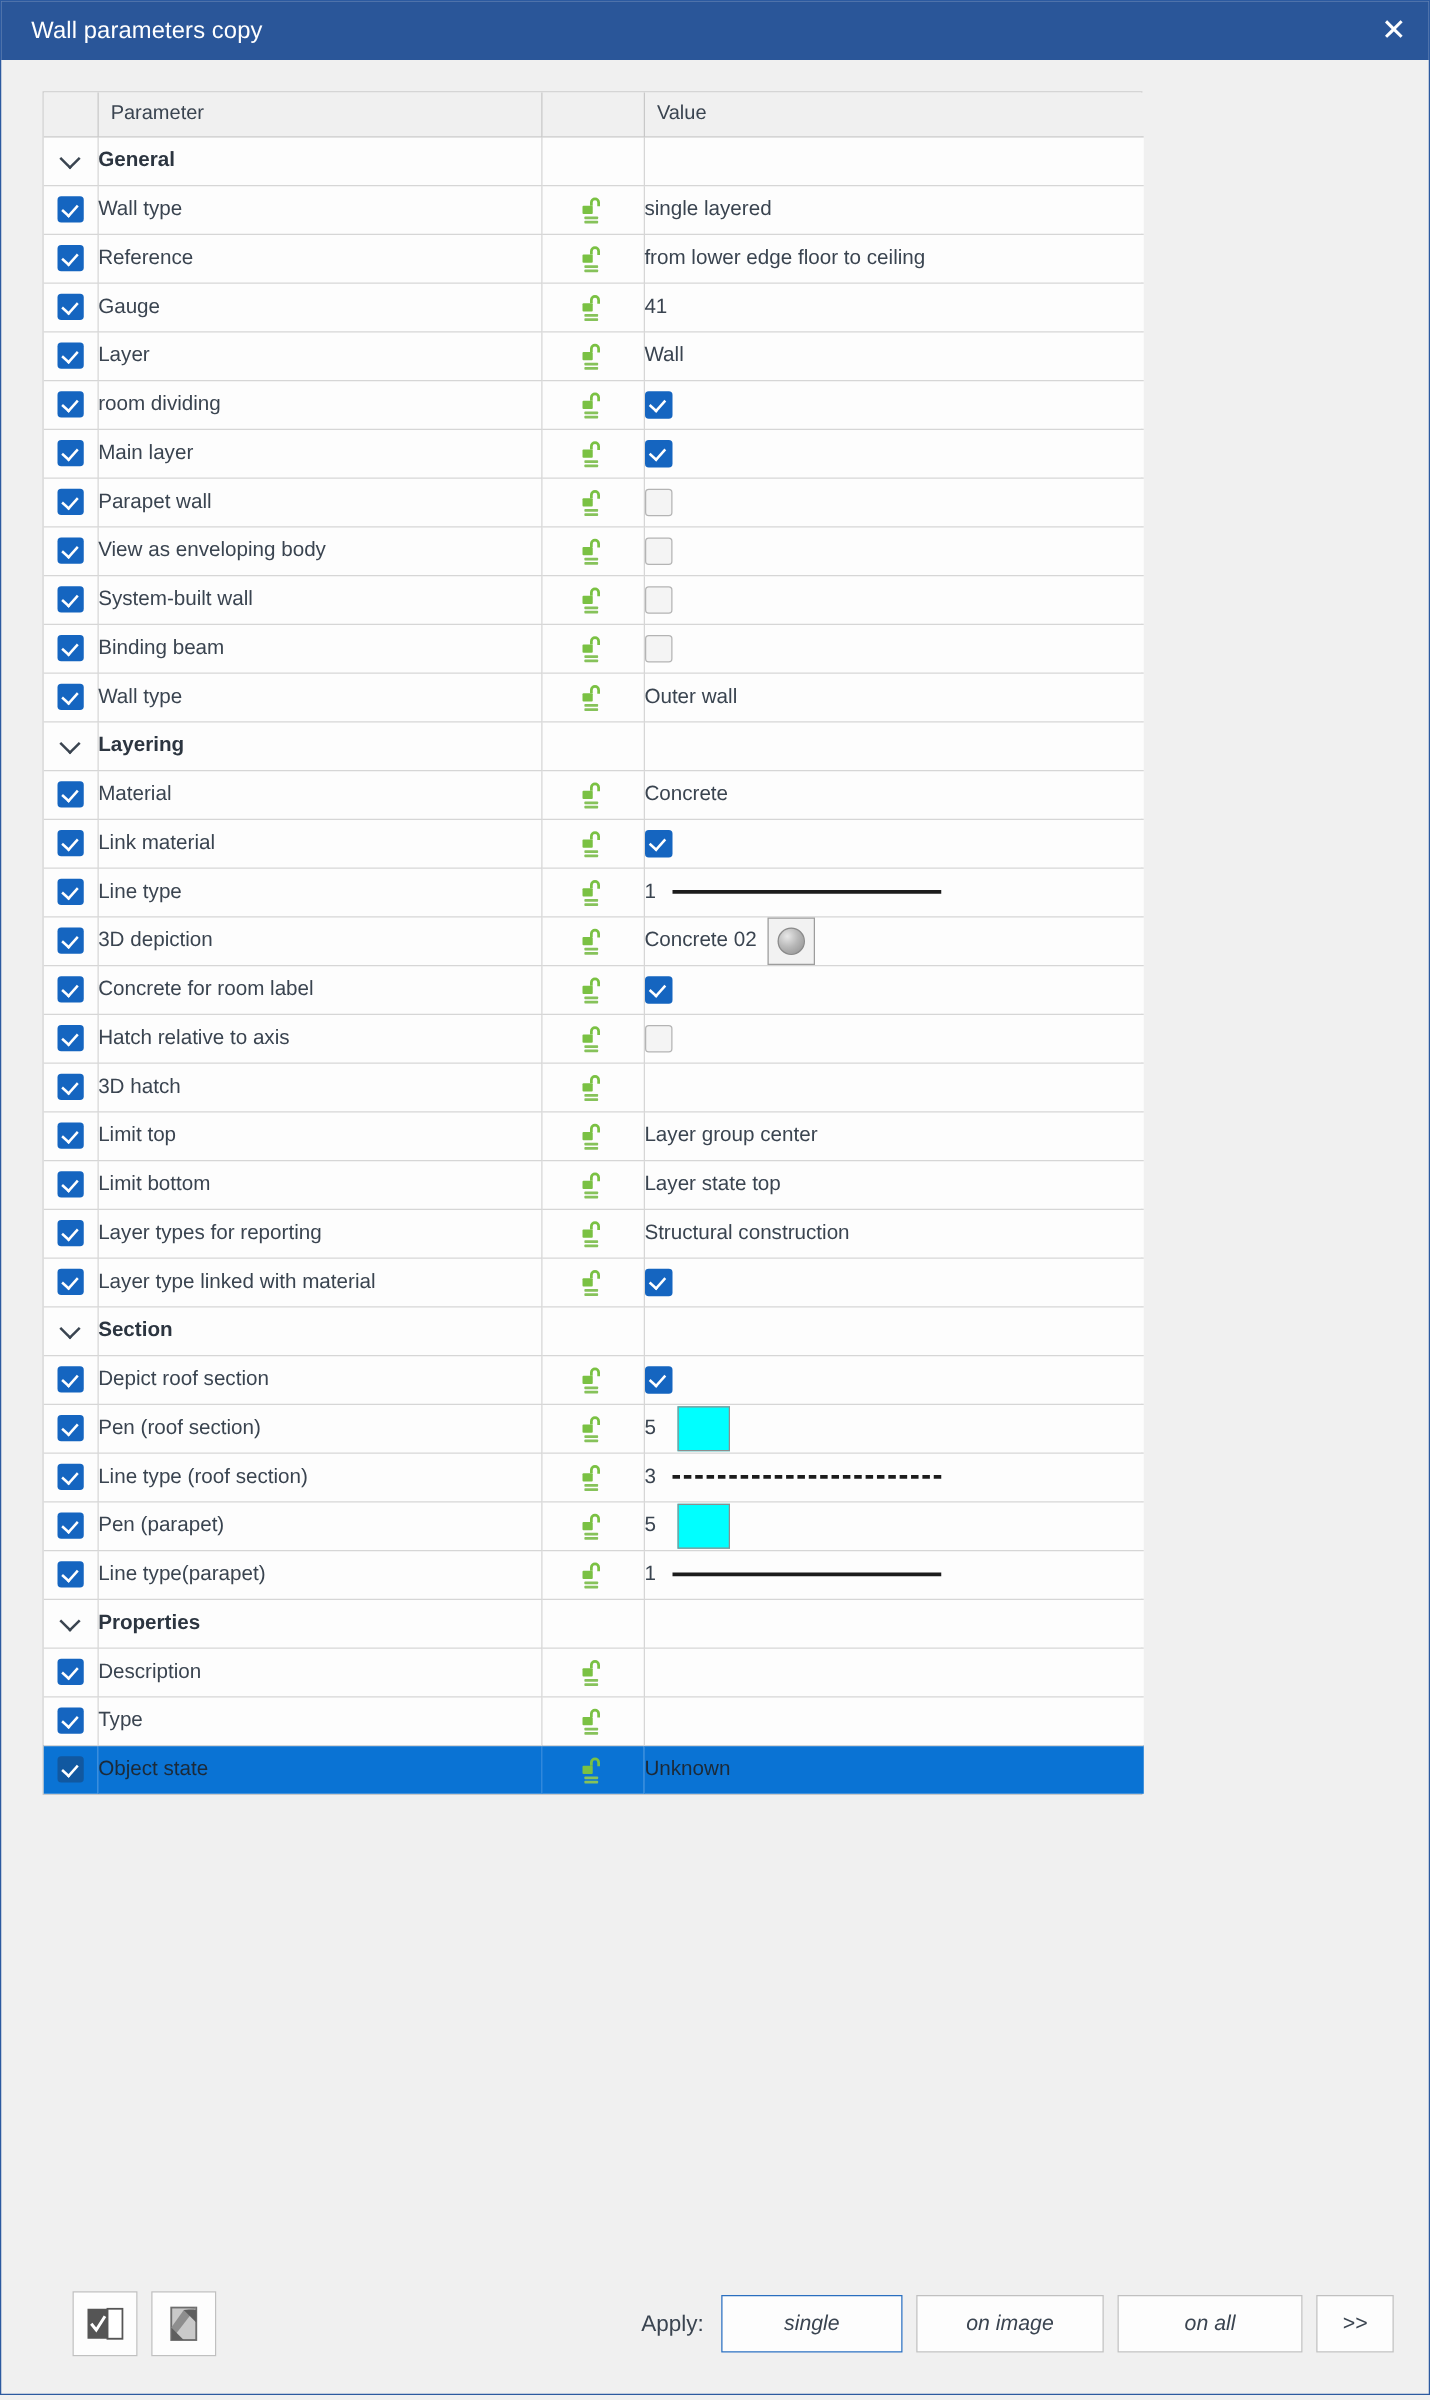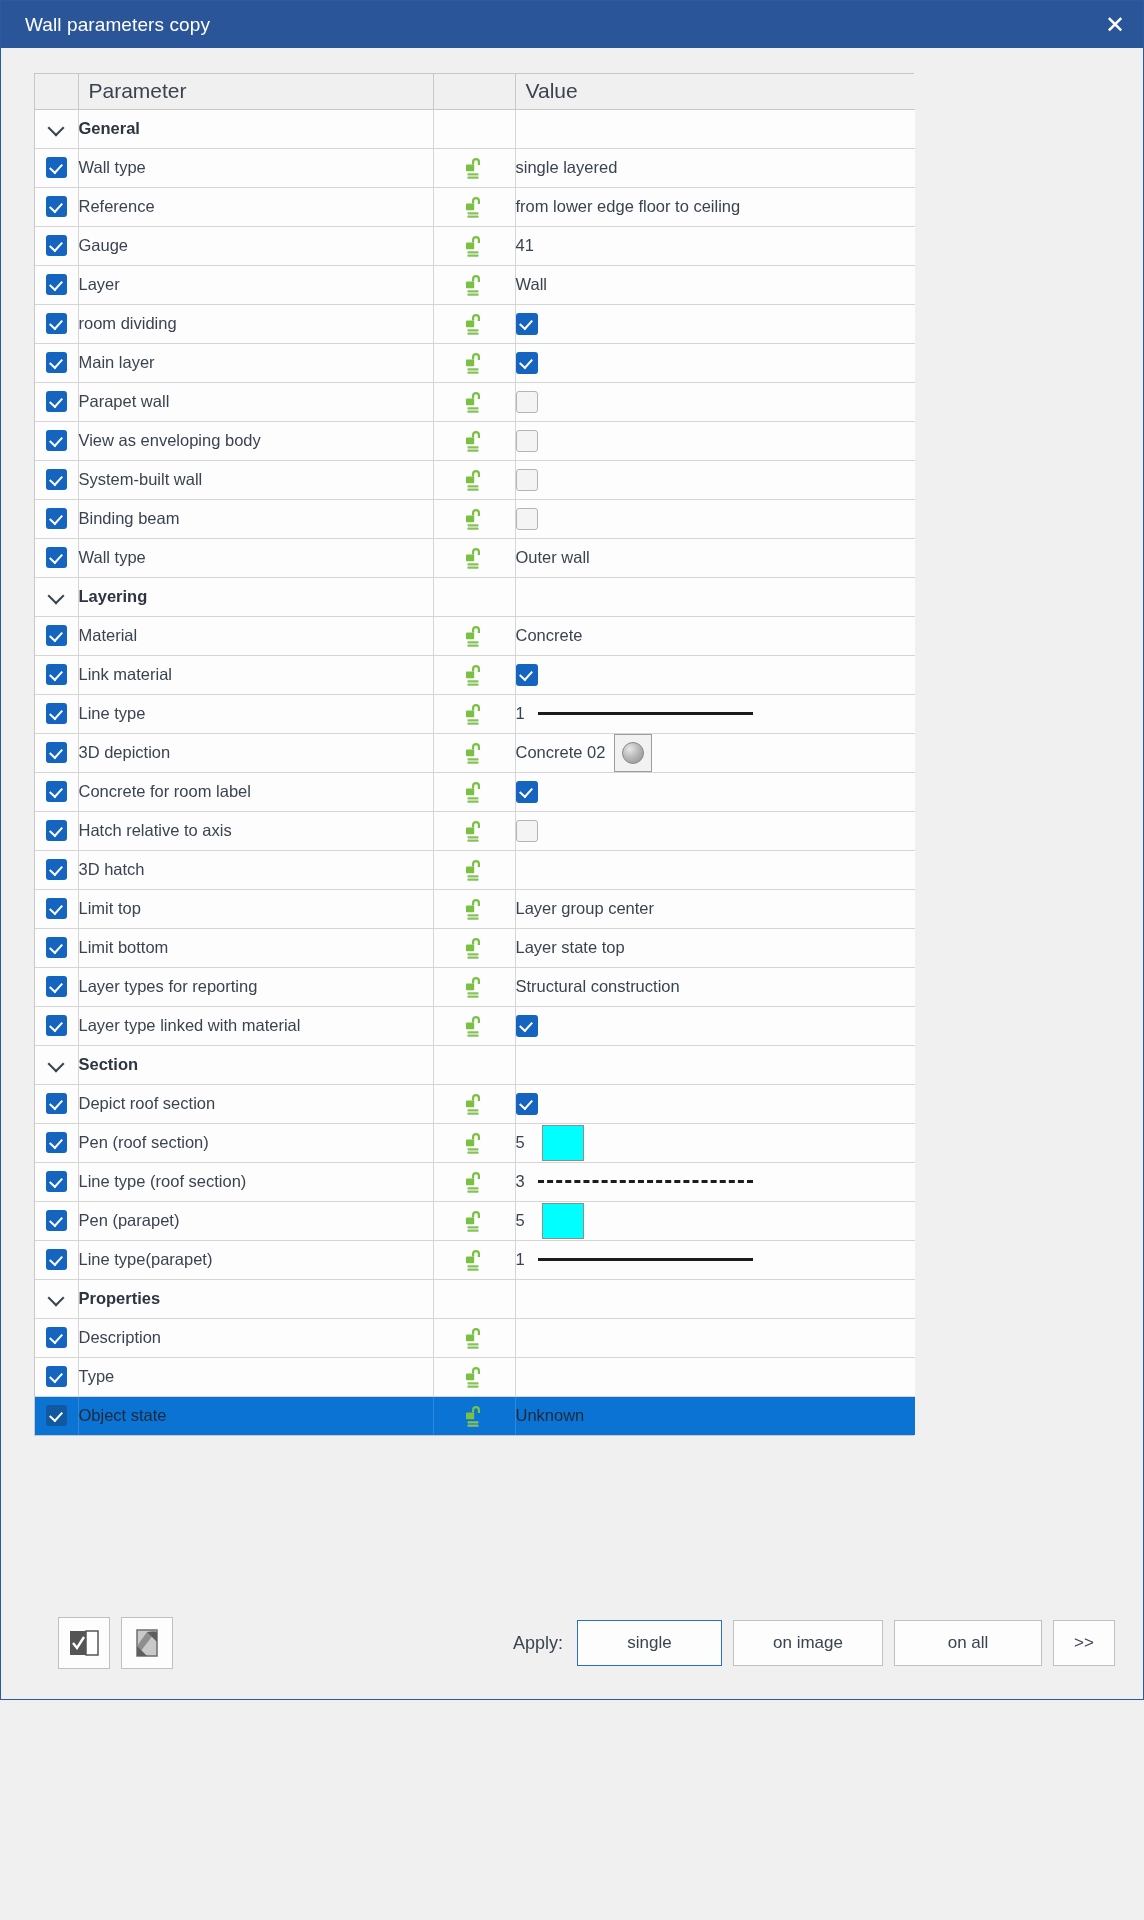--- a/index.html
+++ b/index.html
@@ -5,21 +5,21 @@
   * { box-sizing: border-box; }
   html, body { margin:0; padding:0; }
   body {
     width:1144px; height:1920px;
     background:#f0f0f0;
     font-family:"Liberation Sans", sans-serif;
     color:#303a46;
     overflow:hidden;
   }
   .window {
-    position:absolute; left:0; top:0; width:1144px; height:1700px;
+    position:absolute; left:0; top:0; width:1144px; height:1916px;
     background:#f0f0f0;
     border:1px solid #2c5aa0;
     display:flex; flex-direction:column;
   }
   
   .titlebar {
     height:47px; flex:0 0 47px;
     background:#2a5699;
     display:flex; align-items:center; justify-content:space-between;
     padding:0 0 0 24px;
@@ -58,21 +58,21 @@
 
   table.params thead th {
     background:#f0f0f0;
     border-right:1px solid #c8c8c8;
     border-bottom:1px solid #c8c8c8;
     height:35px;
     font-weight:normal;
     text-align:left;
     padding:0 0 0 10px;
     color:#3a4450;
-    font-size:21px;
+    font-size:16px;
   }
   table.params thead th:last-child { border-right:none; }
 
   table.params td {
     border-right:1px solid #d6d6d6;
     border-bottom:1px solid #d6d6d6;
     height:39px;
     padding:0;
     vertical-align:middle;
     background:#fdfdfd;
@@ -161,21 +161,21 @@
   .icon-btn + .icon-btn { margin-left:11px; }
   .footer-right {
     margin-left:auto; display:flex; align-items:center;
   }
   .apply-label { font-size:18px; color:#3a4450; margin-right:14px; }
   .btn {
     height:46px; background:#fdfdfd;
     border:1px solid #c0c0c0; color:#3a4450;
     font-size:17px; font-family:"Liberation Sans", sans-serif;
     display:flex; align-items:center; justify-content:center;
-    cursor:pointer; padding:0 12px;
+    cursor:pointer; padding:0 12px;font-style:italic;
   }
   .btn.primary { border:1px solid #2a6fc0; }
   .btn + .btn { margin-left:11px; }
   .btn.w-single { width:145px; }
   .btn.w-image { width:150px; }
   .btn.w-all { width:148px; }
   .btn.w-more { width:62px; }
 </style>
 </head>
 <body>

